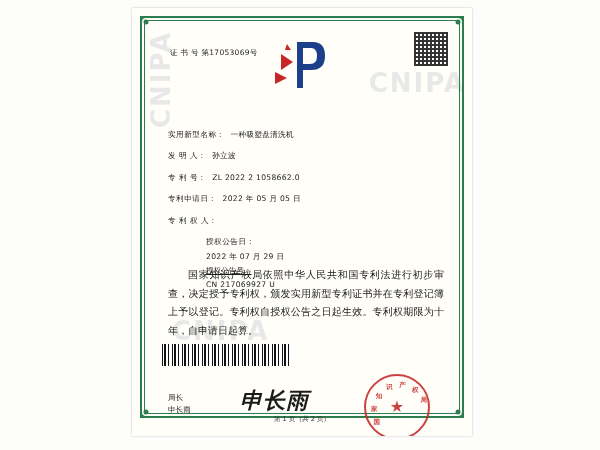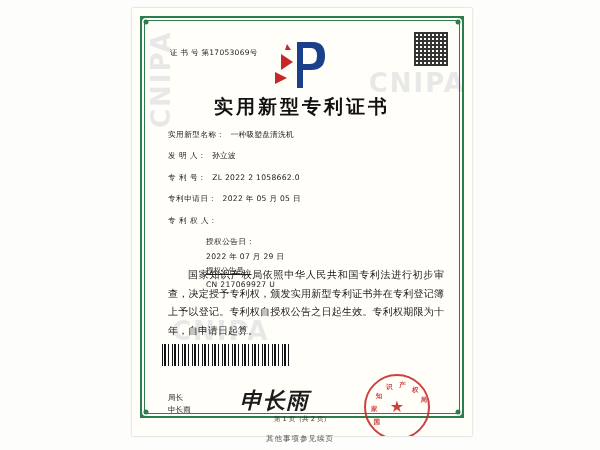--- a/index.html
+++ b/index.html
@@ -190,21 +190,20 @@
     <div class="emblem">
       <svg width="70" height="54" viewBox="0 0 70 54">
         <path d="M30 4 L46 4 Q58 4 58 18 Q58 32 44 32 L36 32 L36 50 L30 50 Z" fill="#1b3f8b"></path>
         <path d="M36 10 L44 10 Q50 10 50 18 Q50 26 43 26 L36 26 Z" fill="#fffef9"></path>
         <path d="M14 16 L26 24 L14 32 Z" fill="#c62828"></path>
         <path d="M8 34 L20 40 L8 46 Z" fill="#c62828"></path>
         <path d="M20 6 L24 12 L18 12 Z" fill="#c62828"></path>
       </svg>
     </div>
 
-    <div class="title">实用新型专利证书</div>
 
     <div class="fields">
       <div class="frow">
         <span class="flabel">实用新型名称：</span>
         <span class="fval">一种吸塑盘清洗机</span>
       </div>
       <div class="frow">
         <span class="flabel">发  明  人：</span>
         <span class="fval">孙立波</span>
       </div>
@@ -248,14 +247,13 @@
         <span style="transform:rotate(-25deg) translate(0,-26px) rotate(25deg)">识</span>
         <span style="transform:rotate(5deg) translate(0,-26px) rotate(-5deg)">产</span>
         <span style="transform:rotate(35deg) translate(0,-26px) rotate(-35deg)">权</span>
         <span style="transform:rotate(65deg) translate(0,-26px) rotate(-65deg)">局</span>
       </div>
     </div>
 
     <div class="pagefoot">第 1 页（共 2 页）</div>
   </div>
 
-  <div class="caption">其他事项参见续页</div>
 </div>
 
 </body></html>

